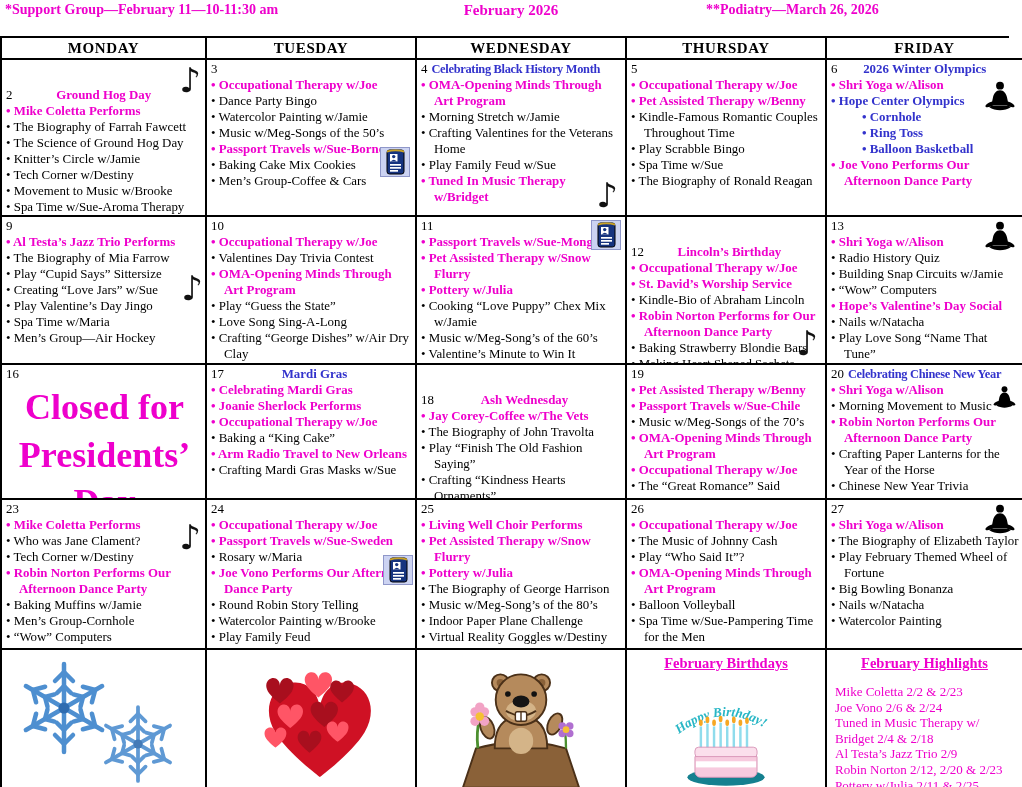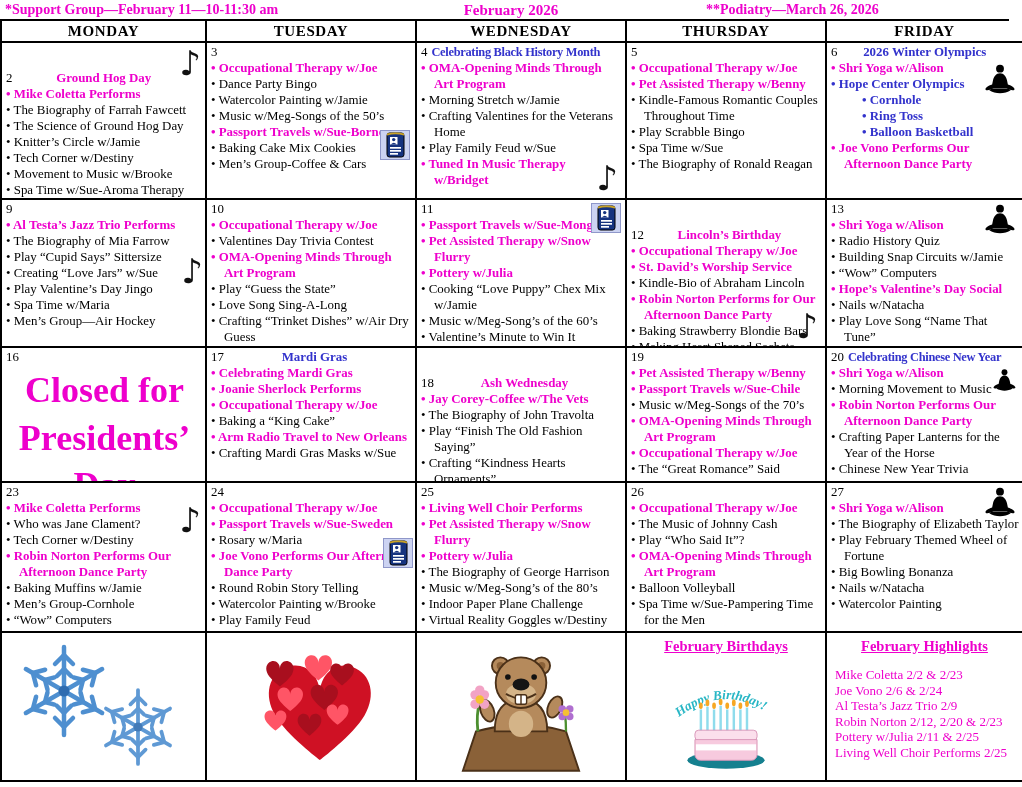--- a/index.html
+++ b/index.html
@@ -1,21 +1,21 @@
 <!DOCTYPE html>
 <html style="--pink: #ee00cc; --blue: #3333cc;"><head>
 <meta charset="utf-8">
 <style>
   :root{ --pink:#ee00cc; --blue:#3333cc; }
   *{box-sizing:border-box;}
   body{margin:0;background:#fff;}
   .page{width:1022px;height:787px;position:relative;background:#fff;
         font-family:"Liberation Serif","DejaVu Serif",serif;overflow:hidden;}
   
-  .notes{position:relative;height:19px;padding-left:48px;}
+  .notes{position:relative;height:36px;padding-left:48px;}
   .note{position:absolute;top:2px;font-weight:bold;color:var(--pink);font-size:14px;white-space:nowrap;}
   .note-left{left:5px;}
   .note-center{left:50%;transform:translateX(-50%);font-size:15px;}
   .note-right{left:706px;}
   
   .cal{display:grid;grid-template-columns:205px 210px 210px 200px 197px;
        grid-template-rows:22px 157px 148px 135px 150px 149px;
        border-top:2px solid #000;border-left:2px solid #000;width:1009px;}
   .cell{border-right:2px solid #000;border-bottom:2px solid #000;position:relative;background:#fff;overflow:hidden;}
   .chead{font-weight:bold;text-align:center;font-size:15px;line-height:20px;letter-spacing:.6px;color:#000;}
@@ -169,21 +169,21 @@
       </div>
       <div class="cell daycell">
         <div class="dayline">
           <span class="daynum">10</span>
         </div>
         <div class="item pink">Occupational Therapy w/Joe</div>
         <div class="item black">Valentines Day Trivia Contest</div>
         <div class="item pink">OMA-Opening Minds Through Art Program</div>
         <div class="item black">Play “Guess the State”</div>
         <div class="item black">Love Song Sing-A-Long</div>
-        <div class="item black">Crafting “Trinket Dishes” w/Air Dry Guess</div>
+        <div class="item black">Crafting “George Dishes” w/Air Dry Clay</div>
       </div>
       <div class="cell daycell">
         <div class="dayline">
           <span class="daynum">11</span>
         </div>
         <div class="item pink">Passport Travels w/Sue-Mongolia</div>
         <div class="item pink">Pet Assisted Therapy w/Snow Flurry</div>
         <div class="item pink">Pottery w/Julia</div>
         <div class="item black">Cooking “Love Puppy” Chex Mix w/Jamie</div>
         <div class="item black">Music w/Meg-Song’s of the 60’s</div>
@@ -496,20 +496,21 @@
         <path d="M52 84 h66 v16 a6 6 0 0 1 -6 6 h-54 a6 6 0 0 1 -6 -6 z" fill="#f7cade" stroke="#d795b8"></path>
         <rect x="53" y="89" width="64" height="6.5" fill="#fff"></rect>
       </svg>
     </div>
 
     <div class="cell bottom-cell">
       <div class="sec-title">February Highlights</div>
       <div class="hl-list">
           <div class="hl-line">Mike Coletta 2/2 &amp; 2/23</div>
           <div class="hl-line">Joe Vono 2/6 &amp; 2/24</div>
+          <div class="hl-line">Tuned in Music Therapy w/ Bridget 2/4 &amp; 2/18</div>
           <div class="hl-line">Al Testa’s Jazz Trio 2/9</div>
           <div class="hl-line">Robin Norton 2/12, 2/20 &amp; 2/23</div>
           <div class="hl-line">Pottery w/Julia 2/11 &amp; 2/25</div>
           <div class="hl-line">Living Well Choir Performs 2/25</div>
         </div>
     </div>
   </div>
 
 </div>
 

